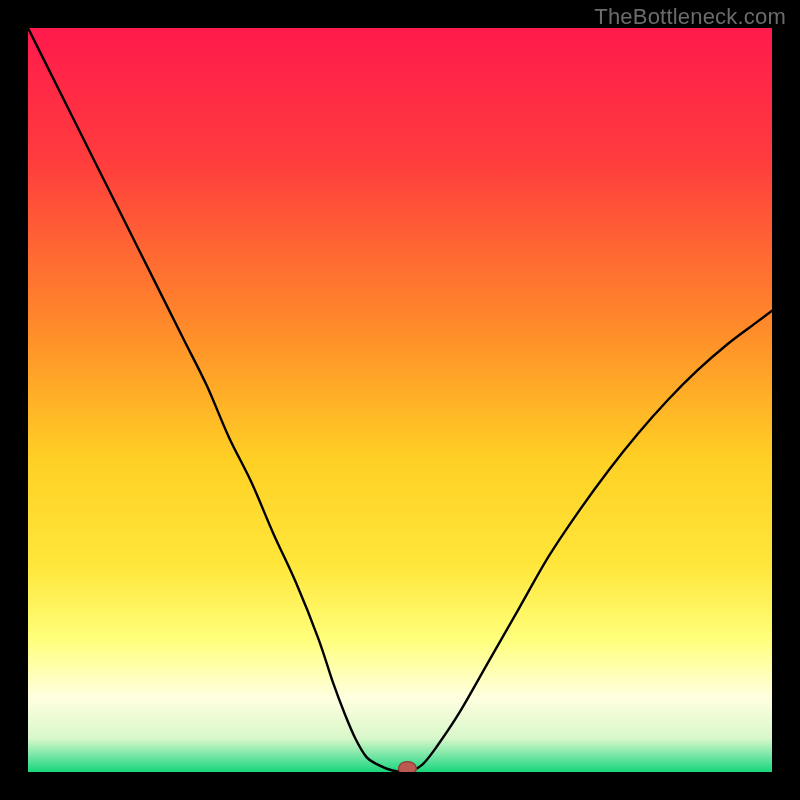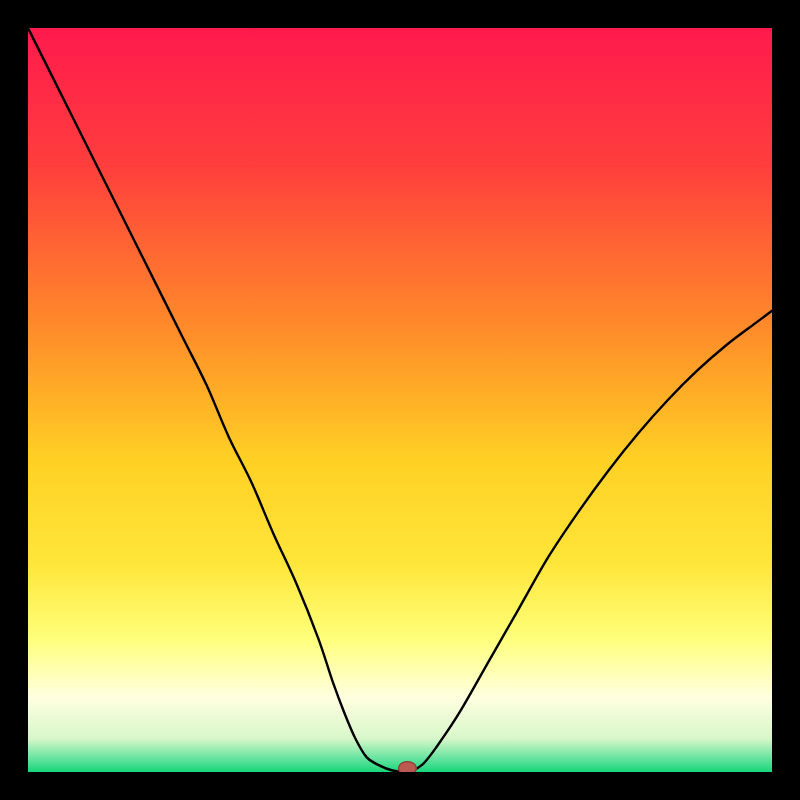--- a/index.html
+++ b/index.html
@@ -39,20 +39,21 @@
   .plot svg {
     display: block;
     width: 100%;
     height: 100%;
   }
 </style>
 </head>
 <body>
 <div class="frame">
 
+  <div class="watermark">TheBottleneck.com</div>
 
   <div class="plot">
     <svg viewBox="0 0 100 100" preserveAspectRatio="none">
       <defs>
         <linearGradient id="bg-grad" x1="0" y1="0" x2="0" y2="1">
         <stop offset="0%" stop-color="#ff1a4d"></stop>
             <stop offset="18%" stop-color="#ff3d3d"></stop>
             <stop offset="40%" stop-color="#ff8a2a"></stop>
             <stop offset="57.99999999999999%" stop-color="#ffd024"></stop>
             <stop offset="72%" stop-color="#ffe63a"></stop>

